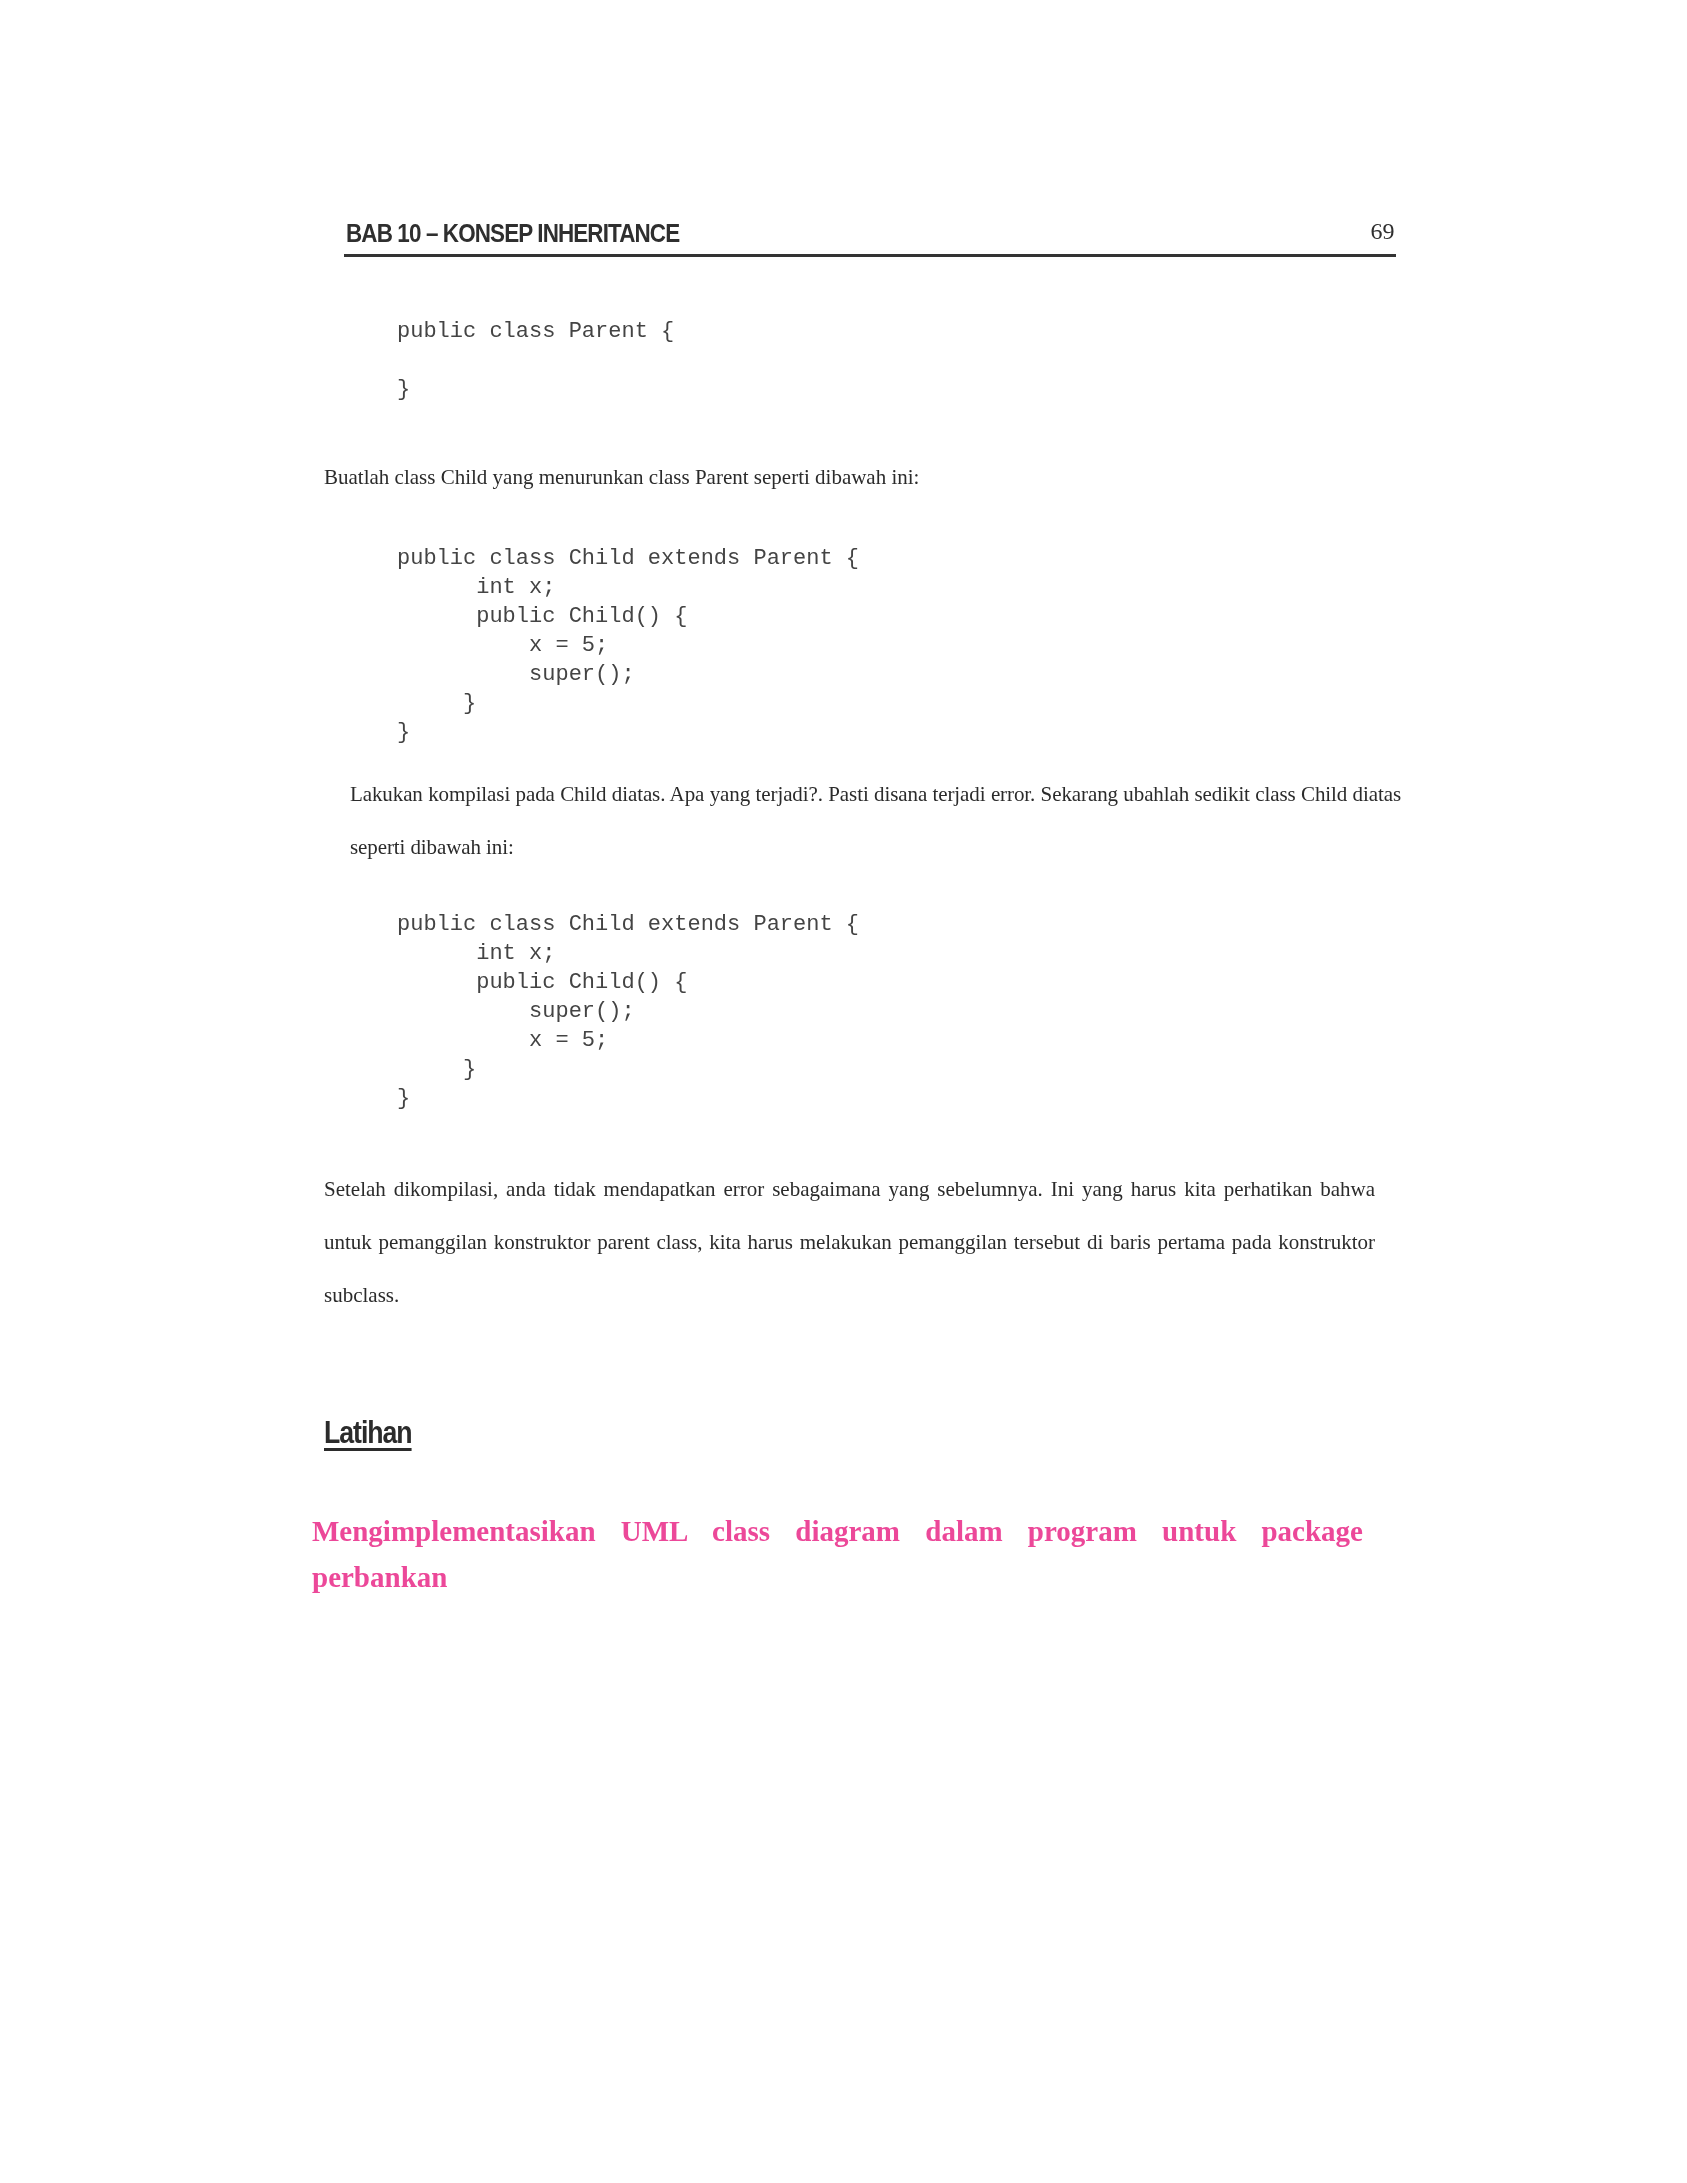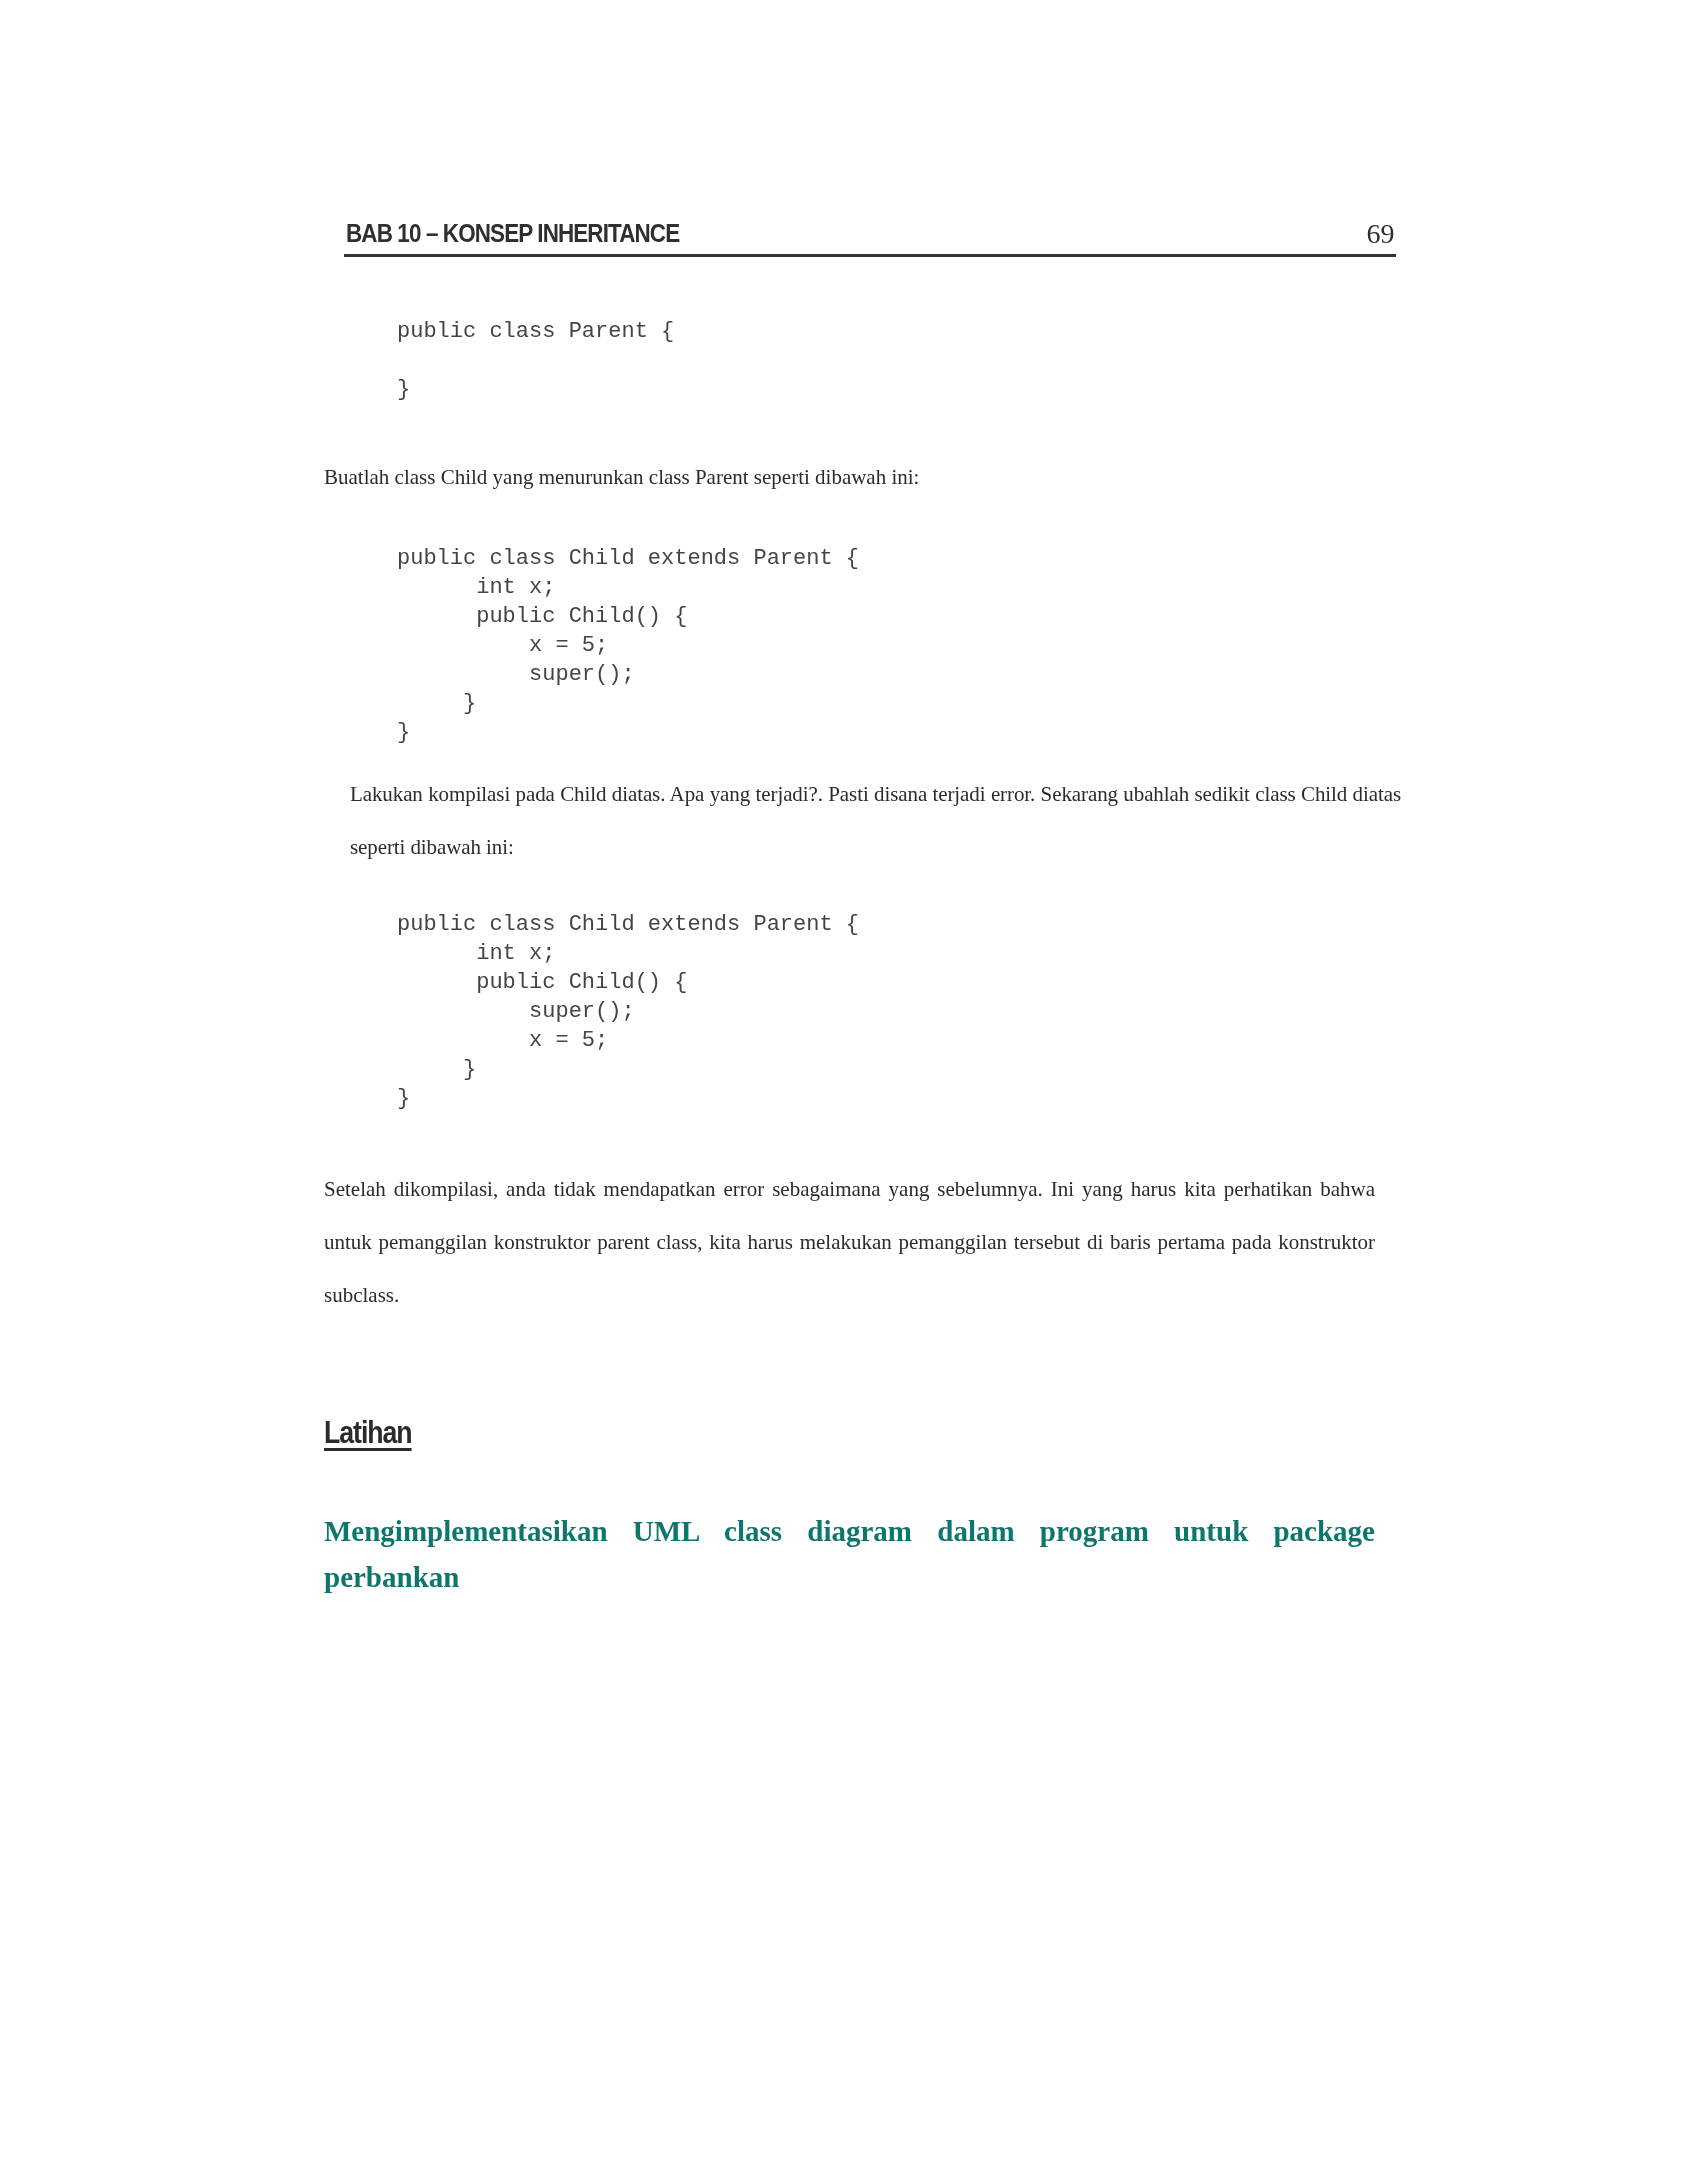--- a/index.html
+++ b/index.html
@@ -33,21 +33,21 @@
       color: #2f2f2f;
       transform: scaleX(0.88);
       transform-origin: left center;
       white-space: nowrap;
     }
     .header-page-number {
       position: absolute;
       right: 1.6px;
       top: 1.6px;
       font-family: "Liberation Serif", serif;
-      font-size: 28px;
+      font-size: 24px;
       color: #2f2f2f;
     }
     .code-block {
       position: absolute;
       left: 397px;
       font-family: "Liberation Mono", monospace;
       font-size: 22px;
       color: #444444;
       white-space: pre;
       margin: 0;
@@ -86,28 +86,28 @@
       color: #2b2b2b;
       text-decoration: underline;
       text-decoration-thickness: 2.5px;
       text-underline-offset: 5px;
       transform: scaleX(0.86);
       transform-origin: left center;
       margin: 0;
     }
     .bold-para {
       position: absolute;
-      left: 324px;
+      left: 312px;
       top: 1508px;
       width: 1051px;
       font-family: "Liberation Serif", serif;
       font-weight: bold;
       font-size: 29px;
       line-height: 46px;
-      color: #0f766e;
+      color: #ec4899;
       text-align: justify;
       margin: 0;
     }
   </style>
 </head>
 <body>
 
 <div class="page-header">
   <span class="header-title">BAB 10 – KONSEP INHERITANCE</span>
   <span class="header-page-number">69</span>

